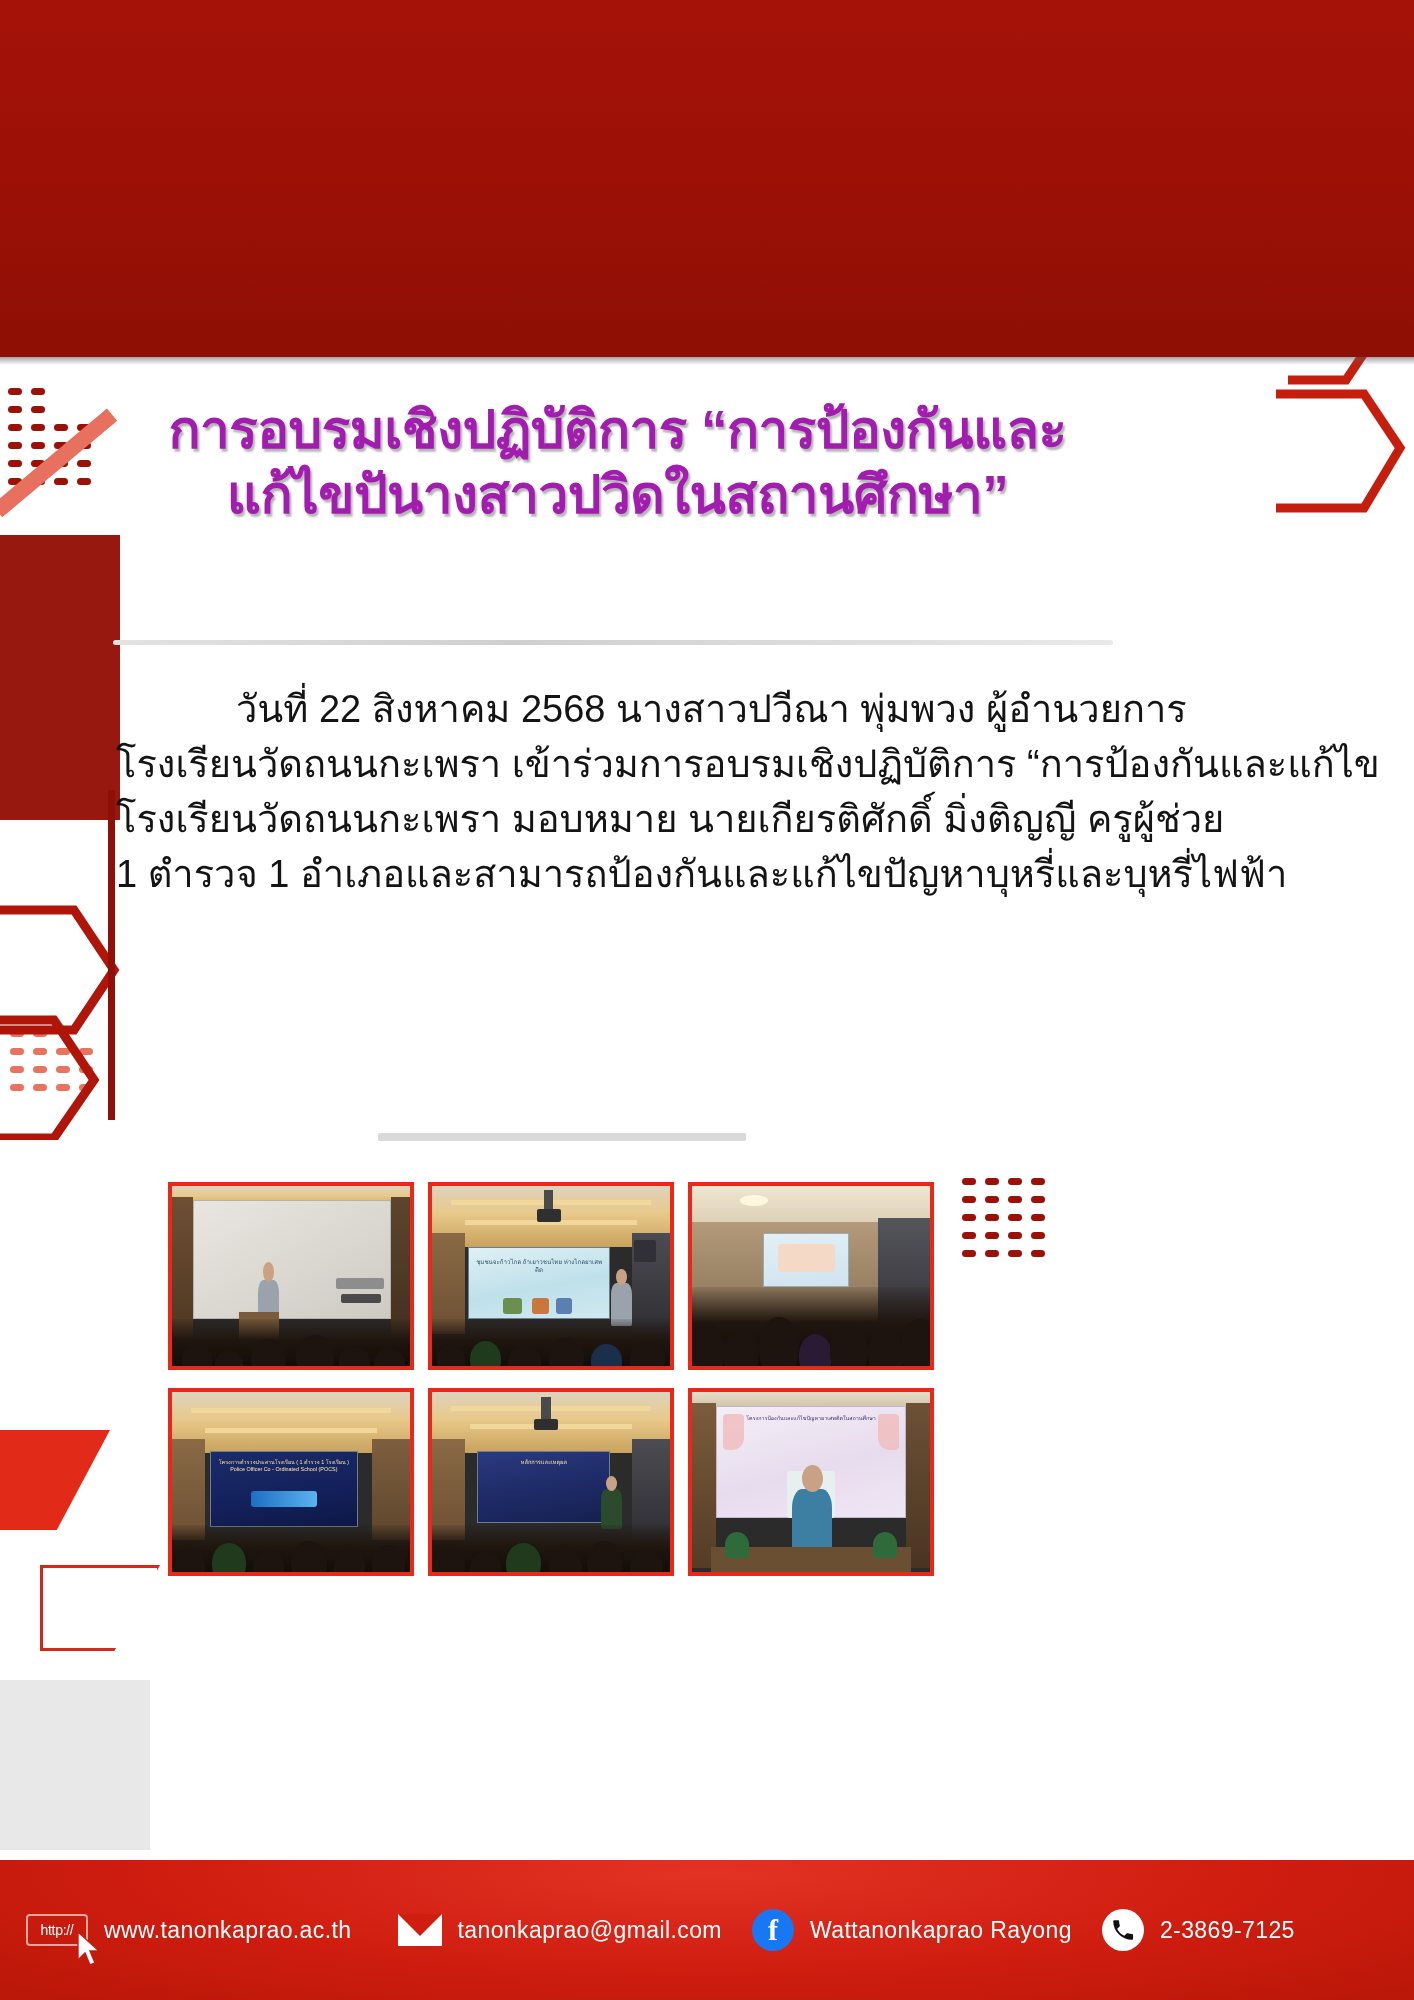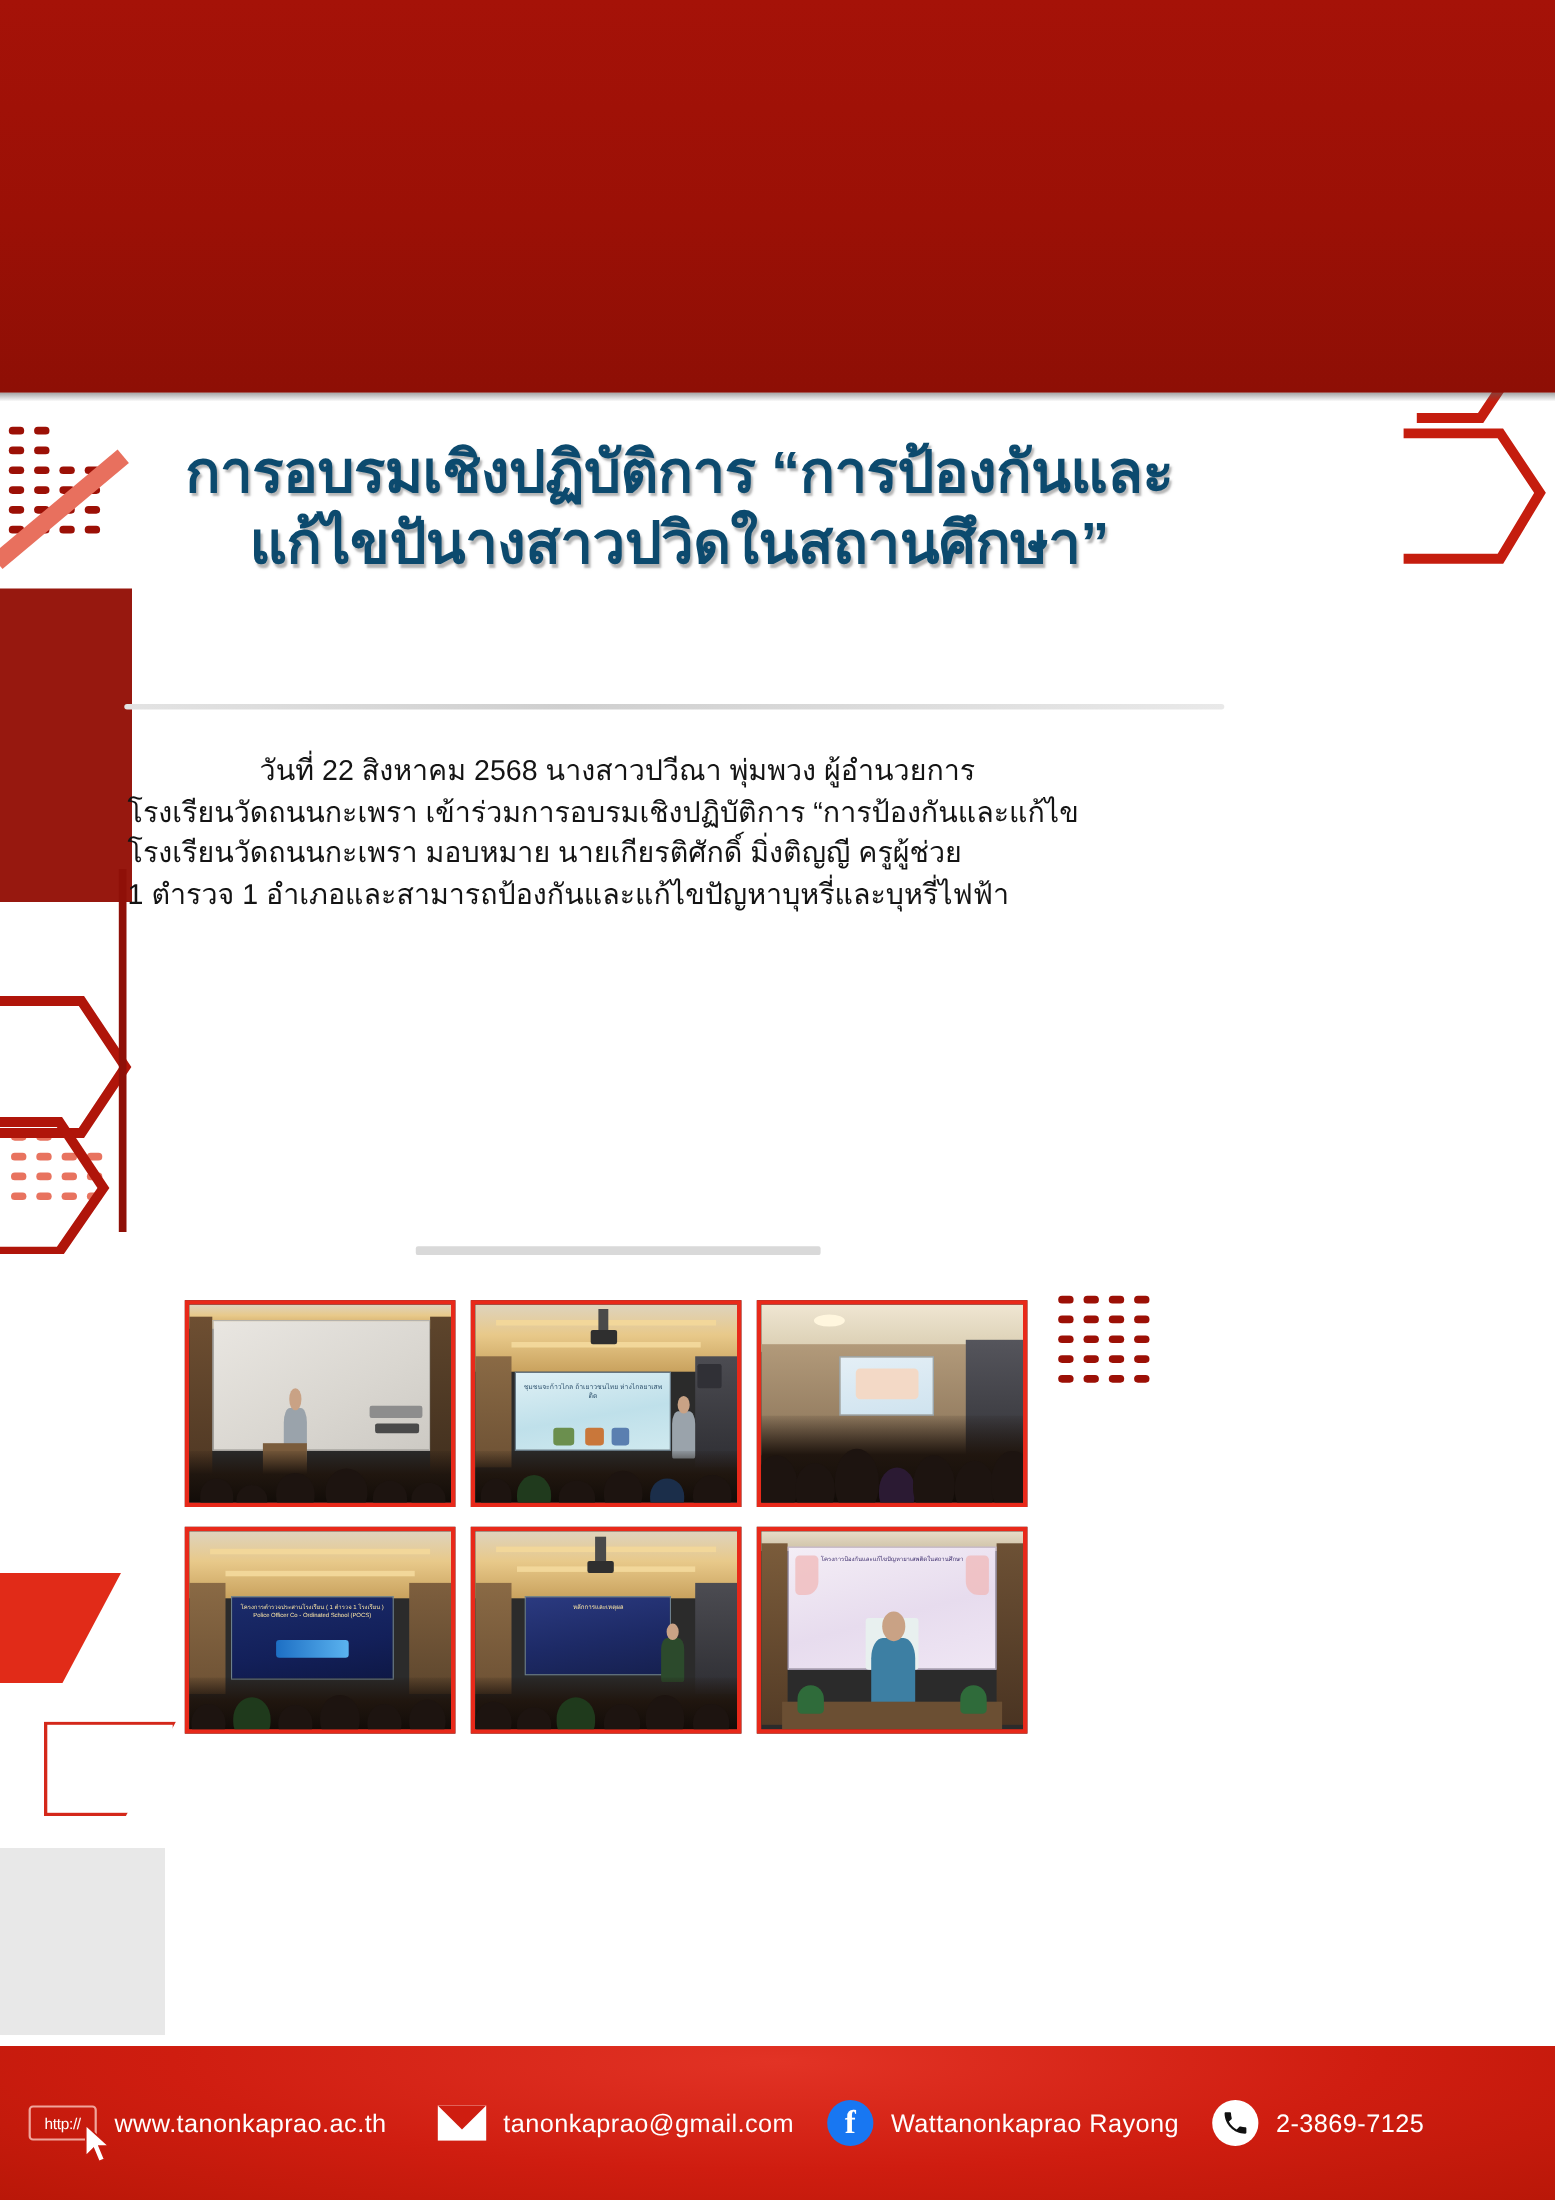--- a/index.html
+++ b/index.html
@@ -165,37 +165,37 @@
     left: -60px; top: 1680px; width: 210px; height: 170px;
     background: #e8e8e8;
   }
 
   
   #title-wrap {
     position: absolute; left: 110px; top: 398px;
     width: 1015px; text-align: center; z-index: 4;
   }
   .title-line {
-    font-size: 53px; font-weight: 800; color: #0c4a6e;
+    font-size: 53px; font-weight: 800; color: #a21caf;
     line-height: 1.22; letter-spacing: -.5px;
     text-shadow: 2px 3px 2px rgba(120,120,120,.55);
     white-space: nowrap;
   }
   #title-rule {
     position: absolute; left: 113px; top: 640px;
     width: 1000px; height: 5px;
     background: linear-gradient(90deg, #e3e3e3, #cfcfcf 40%, #e9e9e9);
     border-radius: 3px; z-index: 4;
   }
 
   
   #body-text {
     position: absolute; left: 116px; top: 682px;
     width: 1000px; z-index: 4;
-    font-size: 26px; color: #141414; line-height: 1.445;
+    font-size: 38px; color: #141414; line-height: 1.445;
     text-align: left;
   }
   #body-text p { margin: 0; white-space: nowrap; }
   #body-text p.first { text-indent: 120px; }
   #body-rule {
     position: absolute; left: 378px; top: 1133px;
     width: 368px; height: 8px; background: #d9d9d9; border-radius: 2px; z-index:4;
   }
 
   

